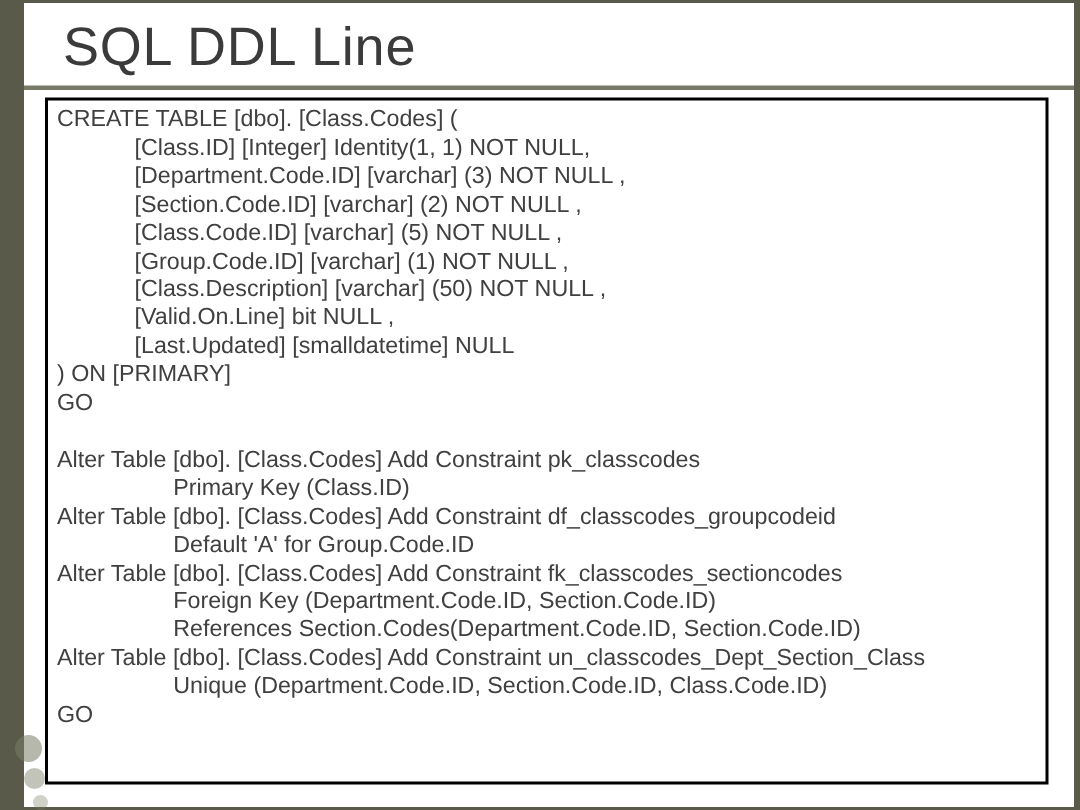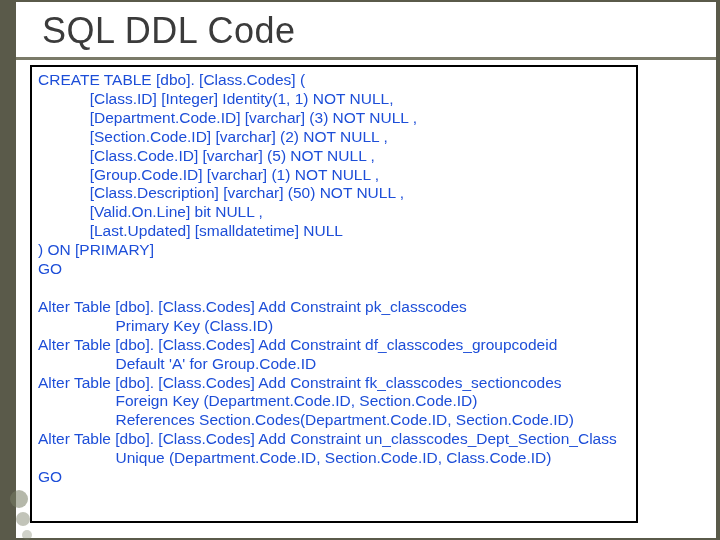--- a/index.html
+++ b/index.html
@@ -32,29 +32,29 @@
     left: 0;
     right: 0;
     height: 3px;
     background: #7a7a68;
     top: 55px;
   }
   .codebox {
     position: absolute;
     top: 63px;
     left: 14px;
-    width: 608px;
+    width: 669px;
     height: 458px;
     border: 2px solid #000;
     background: #fff;
     padding: 4px 6px 4px 6px;
     font-family: Arial, Helvetica, sans-serif;
     font-size: 15.5px;
     line-height: 1.22;
-    color: #1d4ed8;
+    color: #404040;
     white-space: pre;
     overflow: hidden;
   }
   .corner-deco {
     position: absolute;
     left: 0;
     bottom: 0;
     width: 16px;
     height: 60px;
     pointer-events: none;
@@ -65,21 +65,21 @@
   }
   .c1 { width: 18px; height: 18px; background: rgba(120,125,100,0.55); left: -6px; bottom: 30px; }
   .c2 { width: 14px; height: 14px; background: rgba(120,125,100,0.45); left: 0px; bottom: 12px; }
   .c3 { width: 10px; height: 10px; background: rgba(120,125,100,0.35); left: 6px; bottom: -2px; }
 </style>
 </head>
 <body>
 
 <div class="slide">
   <div class="header">
-    <div class="title">SQL DDL Code</div>
+    <div class="title">SQL DDL Line</div>
     <div class="rule"></div>
   </div>
 
   <div class="codebox"><span>CREATE TABLE [dbo]. [Class.Codes] (
             [Class.ID] [Integer] Identity(1, 1) NOT NULL,
             [Department.Code.ID] [varchar] (3) NOT NULL ,
             [Section.Code.ID] [varchar] (2) NOT NULL ,
             [Class.Code.ID] [varchar] (5) NOT NULL ,
             [Group.Code.ID] [varchar] (1) NOT NULL ,
             [Class.Description] [varchar] (50) NOT NULL ,

